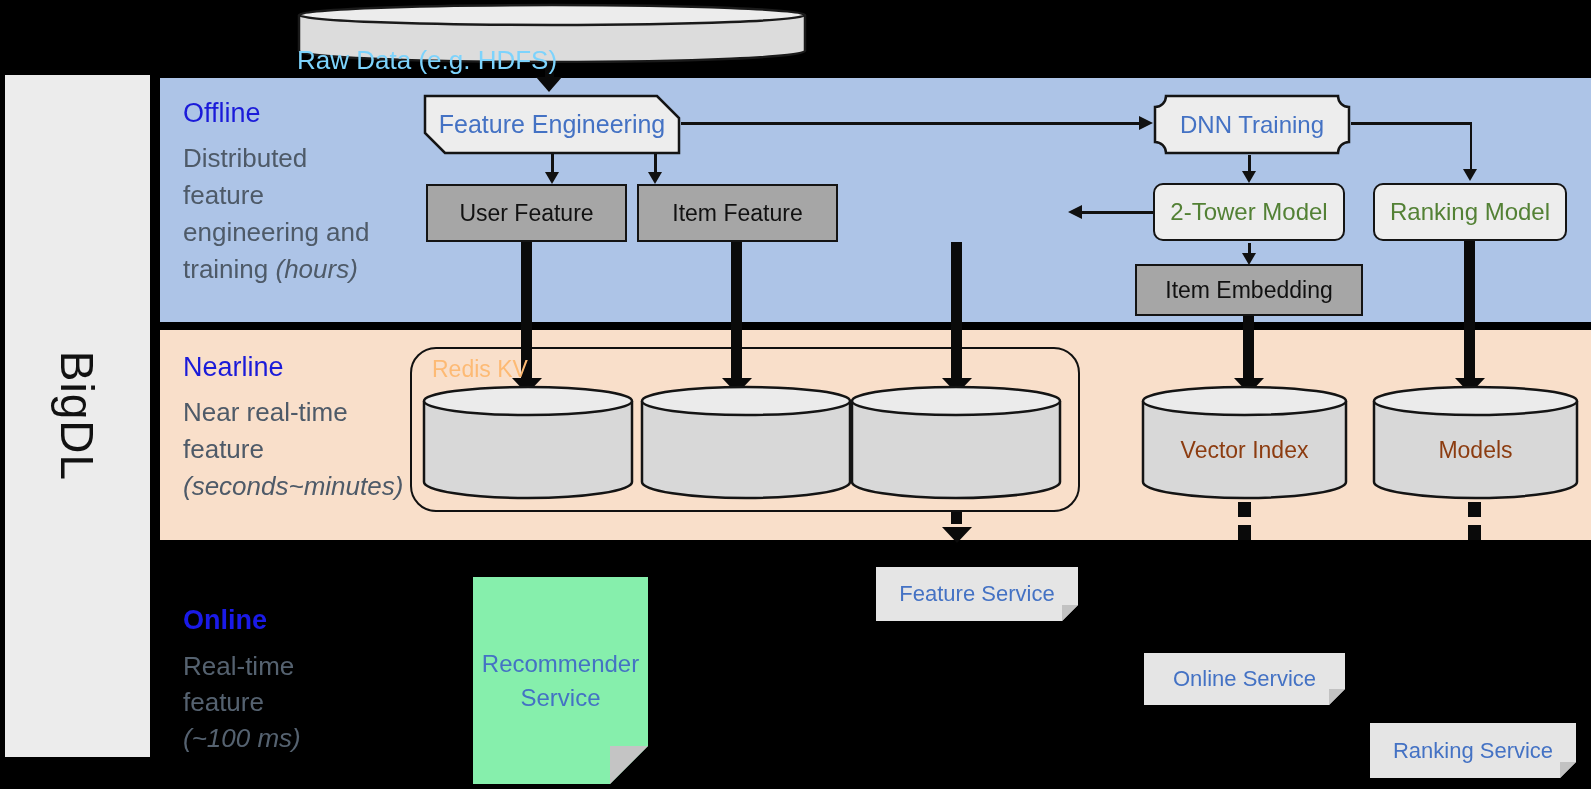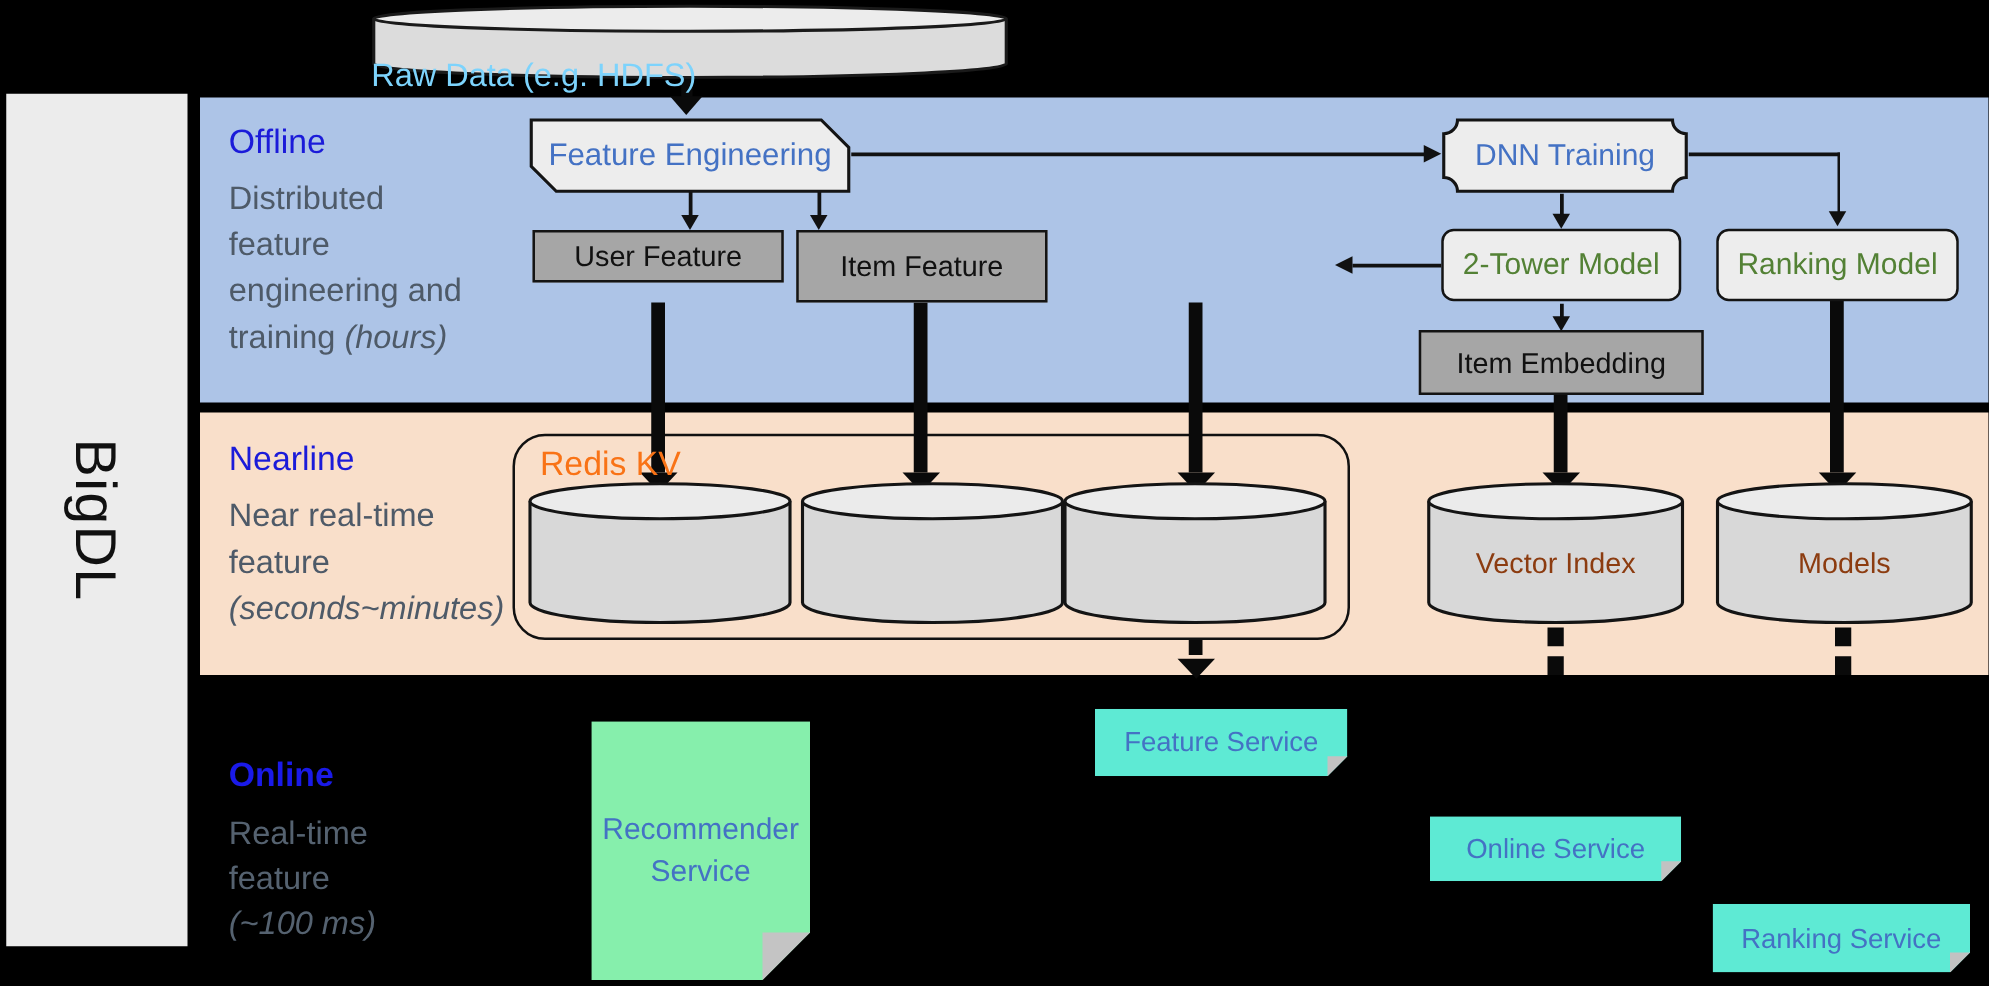--- a/index.html
+++ b/index.html
@@ -18,33 +18,33 @@
   .it{font-style:italic;}
   
   .graybox{background:#a6a6a6;border:2.5px solid #141414;display:flex;align-items:center;justify-content:center;
            font-size:23px;color:#111;z-index:3;box-sizing:border-box;}
   .roundbox{background:#ededed;border:2.5px solid #141414;border-radius:10px;display:flex;align-items:center;
             justify-content:center;font-size:24px;color:#538135;z-index:3;box-sizing:border-box;}
   .shape-label{display:flex;align-items:center;justify-content:center;font-size:25px;color:#4472c4;z-index:4;}
   .cyl-label{display:flex;align-items:center;justify-content:center;font-size:23px;color:#8c3c10;z-index:4;}
   
   .redis{border:2.5px solid #111;border-radius:26px;z-index:1;box-sizing:border-box;}
-  .redis-tag{font-size:27px;color:#f97316;z-index:2;}
+  .redis-tag{font-size:23px;color:#fdba74;z-index:2;}
   
   .hline{background:#111;height:2.5px;z-index:2;}
   .vline{background:#111;width:2.5px;z-index:2;}
   .thick{background:#0a0a0a;width:11px;z-index:2;}
   .dash{background:#0a0a0a;width:13px;height:15px;z-index:2;}
   .ah-r{width:0;height:0;border-top:7px solid transparent;border-bottom:7px solid transparent;border-left:14px solid #111;z-index:2;}
   .ah-l{width:0;height:0;border-top:7px solid transparent;border-bottom:7px solid transparent;border-right:14px solid #111;z-index:2;}
   .ah-d{width:0;height:0;border-left:7px solid transparent;border-right:7px solid transparent;border-top:12px solid #111;z-index:2;}
   .big-d{width:0;height:0;border-left:15px solid transparent;border-right:15px solid transparent;border-top:16px solid #0a0a0a;z-index:2;}
   .mid-d{width:0;height:0;border-left:13px solid transparent;border-right:13px solid transparent;border-top:15px solid #0a0a0a;z-index:2;}
   
-  .svc{background:#5eead4;display:flex;align-items:center;justify-content:center;font-size:22px;color:#4472c4;
+  .svc{background:#e5e5e5;display:flex;align-items:center;justify-content:center;font-size:22px;color:#4472c4;
        clip-path:polygon(0 0,100% 0,100% calc(100% - 16px),calc(100% - 16px) 100%,0 100%);z-index:3;}
   .svc .fold{position:absolute;right:0;bottom:0;width:16px;height:16px;background:#c2c2c2;}
   .doc{background:#86efac;display:flex;align-items:center;justify-content:center;text-align:center;
        font-size:24px;color:#4472c4;line-height:34px;
        clip-path:polygon(0 0,100% 0,100% calc(100% - 38px),calc(100% - 38px) 100%,0 100%);z-index:3;}
   .doc .fold{position:absolute;right:0;bottom:0;width:38px;height:38px;background:#c4c4c4;}
   svg{display:block;}
 </style>
 </head>
 <body>
@@ -84,21 +84,21 @@
     <div class="abs shape-label" style="left:0;top:0;width:258px;height:61px;">Feature Engineering</div>
   </div>
 
   <div class="abs" style="left:1153px;top:94px;z-index:3;">
     <svg width="198" height="61">
       <path d="M 13 2 L 185 2 A 11 11 0 0 0 196 13 L 196 48 A 11 11 0 0 0 185 59 L 13 59 A 11 11 0 0 0 2 48 L 2 13 A 11 11 0 0 0 13 2 Z" fill="#ededed" stroke="#141414" stroke-width="2.5"></path>
     </svg>
     <div class="abs shape-label" style="left:0;top:0;width:198px;height:61px;font-size:24px;">DNN Training</div>
   </div>
 
-  <div class="abs graybox" style="left:426px;top:184px;width:201px;height:42px;">
+  <div class="abs graybox" style="left:426px;top:184px;width:201px;height:58px;">
     <span>User Feature</span>
   </div>
   <div class="abs graybox" style="left:637px;top:184px;width:201px;height:58px;">
     <span>Item Feature</span>
   </div>
   <div class="abs graybox" style="left:1135px;top:264px;width:228px;height:52px;">
     <span>Item Embedding</span>
   </div>
 
   <div class="abs roundbox" style="left:1153px;top:183px;width:192px;height:58px;">

